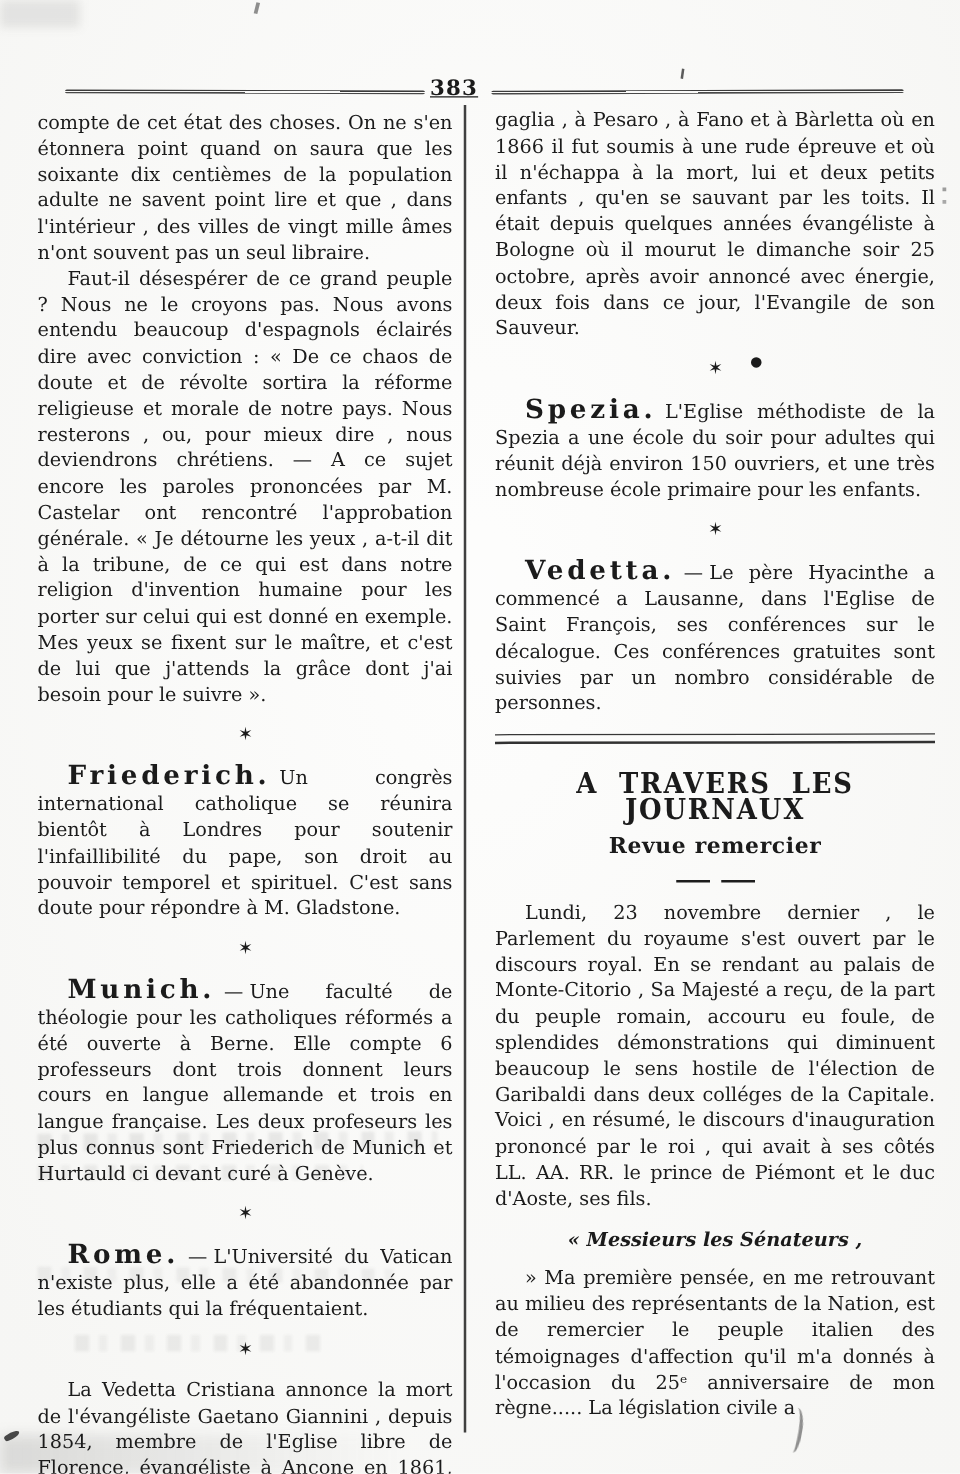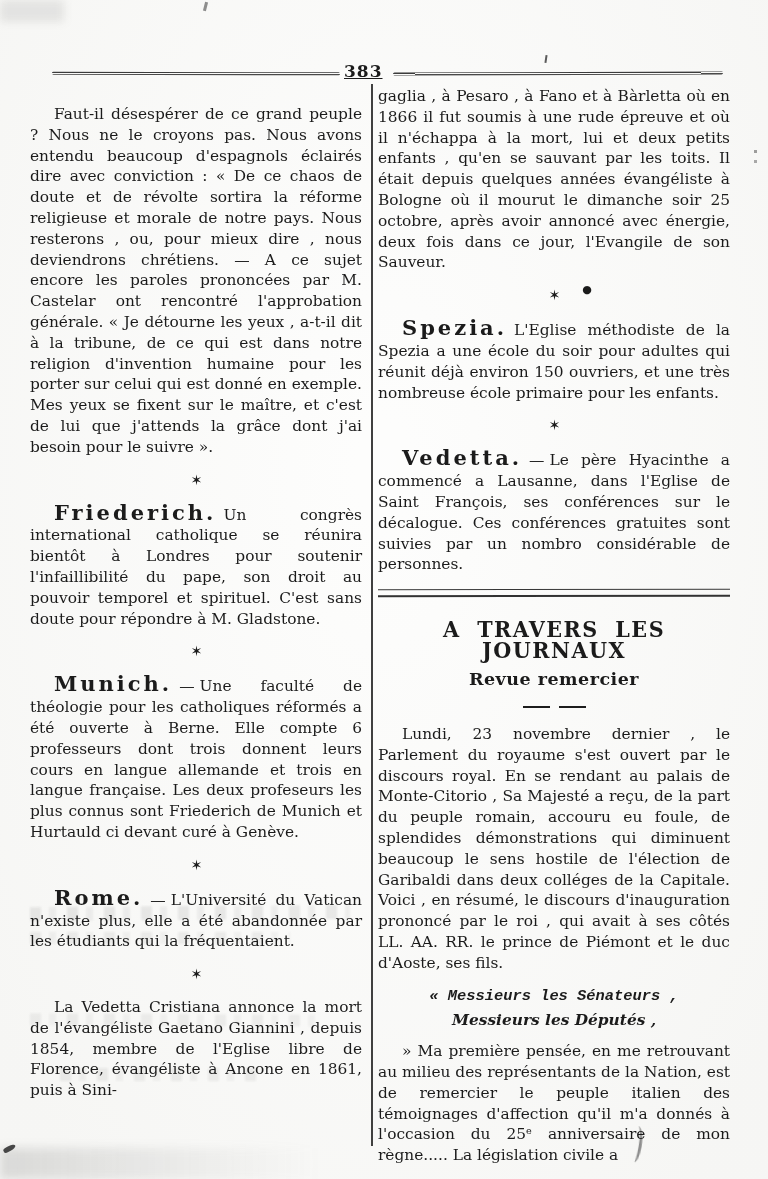--- a/index.html
+++ b/index.html
@@ -31,23 +31,23 @@
     font-weight:bold;font-size:17px;letter-spacing:1px;
     padding:0 4px;transform:translateY(-2px);
   }
   
   .divider{
     position:absolute;left:371px;top:84px;width:2px;height:1062px;
     background:#262626;opacity:.88;
   }
   .col{position:absolute;top:88px;font-size:15.4px;line-height:20.8px;}
   .col.left{left:30px;width:332px;}
-  .col.right{left:378px;top:86px;width:352px;}
+  .col.right{left:396px;top:86px;width:352px;}
   p{margin:0;text-align:justify;}
-  .indent{text-indent:24px;margin-top:16px;}
+  .indent{text-indent:24px;}
   .sec-lead{
     font-weight:bold;font-size:21px;letter-spacing:3px;
     margin-right:7px;
   }
   .em{margin-right:5px;}
   .it{}
   .star-sep{
     text-align:center;font-size:13px;line-height:13px;
     margin:16px 0 15px;position:relative;
   }
@@ -68,21 +68,21 @@
   }
   .journal-sub{
     text-align:center;font-weight:bold;font-size:17.5px;margin-top:8px;
     letter-spacing:.5px;
   }
   .dash-rule{
     display:flex;justify-content:center;gap:9px;margin:16px 0 14px;
   }
   .dash-rule i{display:block;width:27px;height:2.5px;background:#1d1d1d;}
   .salute{text-align:center;font-style:italic;font-weight:bold;margin-top:4px;}
-  .salute.first{margin-top:12px;font-family:Liberation Mono, monospace;}
+  .salute.first{margin-top:12px;}
   .mt{margin-top:10px;}
   
   .artifact{position:absolute;pointer-events:none;}
   .corner-smudge{left:0;top:0;width:64px;height:22px;background:rgba(60,60,60,.10);filter:blur(4px);}
   .top-speck{left:204px;top:2px;width:3px;height:9px;background:#555;transform:rotate(14deg);opacity:.65;}
   .rule-tick{left:545px;top:55px;width:2px;height:8px;background:#333;transform:rotate(8deg);opacity:.8;}
   .ghost{left:30px;width:320px;
     background:repeating-linear-gradient(90deg,rgba(70,70,70,.10) 0 11px,transparent 11px 19px,rgba(70,70,70,.07) 19px 26px,transparent 26px 37px);
     filter:blur(1.2px);}
   .ghost.g1{top:906px;height:14px;transform:rotate(-.4deg);}
@@ -118,20 +118,21 @@
 
   <div class="pagehead">
     <div class="h-rule left"></div>
     <div class="pagenum">383</div>
     <div class="h-rule right"></div>
   </div>
 
   <div class="divider"></div>
 
   <div class="col left">
+    <p>compte de cet état des choses. On ne s'en étonnera point quand on saura que les soixante dix centièmes de la population adulte ne savent point lire et que , dans l'intérieur , des villes de vingt mille âmes n'ont souvent pas un seul libraire.</p>
     <p class="indent">Faut-il désespérer de ce grand peuple ? Nous ne le croyons pas. Nous avons entendu beaucoup d'espagnols éclairés dire avec conviction : « De ce chaos de doute et de révolte sortira la réforme religieuse et morale de notre pays. Nous resterons , ou, pour mieux dire , nous deviendrons chrétiens. — A ce sujet encore les paroles prononcées par M. Castelar ont rencontré l'approbation générale. « Je détourne les yeux , a-t-il dit à la tribune, de ce qui est dans notre religion d'invention humaine pour les porter sur celui qui est donné en exemple. Mes yeux se fixent sur le maître, et c'est de lui que j'attends la grâce dont j'ai besoin pour le suivre ».</p>
 
     <div class="star-sep">
       <span class="star">✶</span>
     </div>
 
     <p class="indent">
       <span class="sec-lead">Friederich.</span><span>Un congrès international catholique se réunira bientôt à Londres pour soutenir l'infaillibilité du pape, son droit au pouvoir temporel et spirituel. C'est sans doute pour répondre à M. Gladstone.</span>
     </p>
 
@@ -186,18 +187,17 @@
     <div class="journal-sub">Revue remercier</div>
 
     <div class="dash-rule">
       <i></i>
         <i></i>
     </div>
 
     <p class="indent">Lundi, 23 novembre dernier , le Parlement du royaume s'est ouvert par le discours royal. En se rendant au palais de Monte-Citorio , Sa Majesté a reçu, de la part du peuple romain, accouru eu foule, de splendides démonstrations qui diminuent beaucoup le sens hostile de l'élection de Garibaldi dans deux colléges de la Capitale. Voici , en résumé, le discours d'inauguration prononcé par le roi , qui avait à ses côtés LL. AA. RR. le prince de Piémont et le duc d'Aoste, ses fils.</p>
 
     <div class="salute first">« Messieurs les Sénateurs ,</div>
-    <div class="salute">Messieurs les Députés ,</div>
 
     <p class="indent mt">» Ma première pensée, en me retrouvant au milieu des représentants de la Nation, est de remercier le peuple italien des témoignages d'affection qu'il m'a donnés à l'occasion du 25ᵉ anniversaire de mon règne..... La législation civile a</p>
   </div>
 
 </div>
 
 </body></html>

